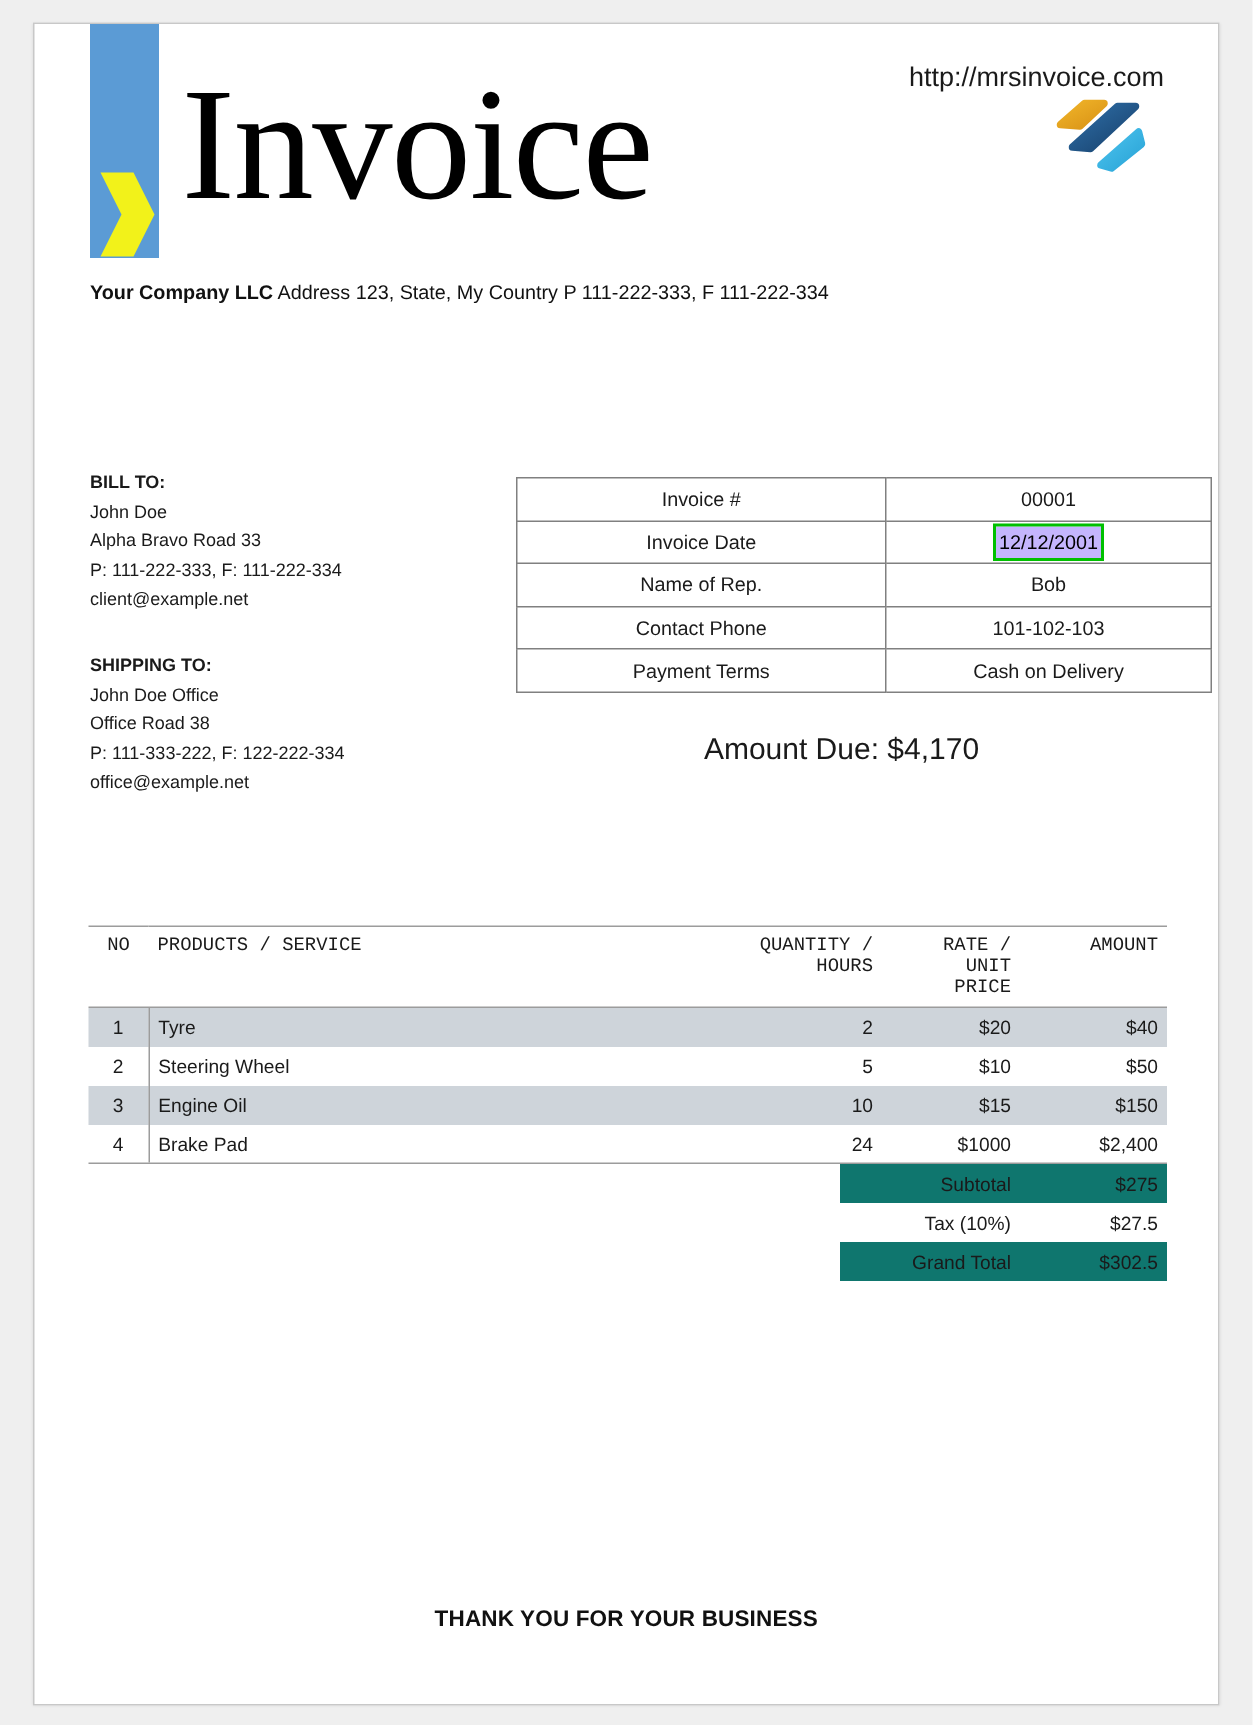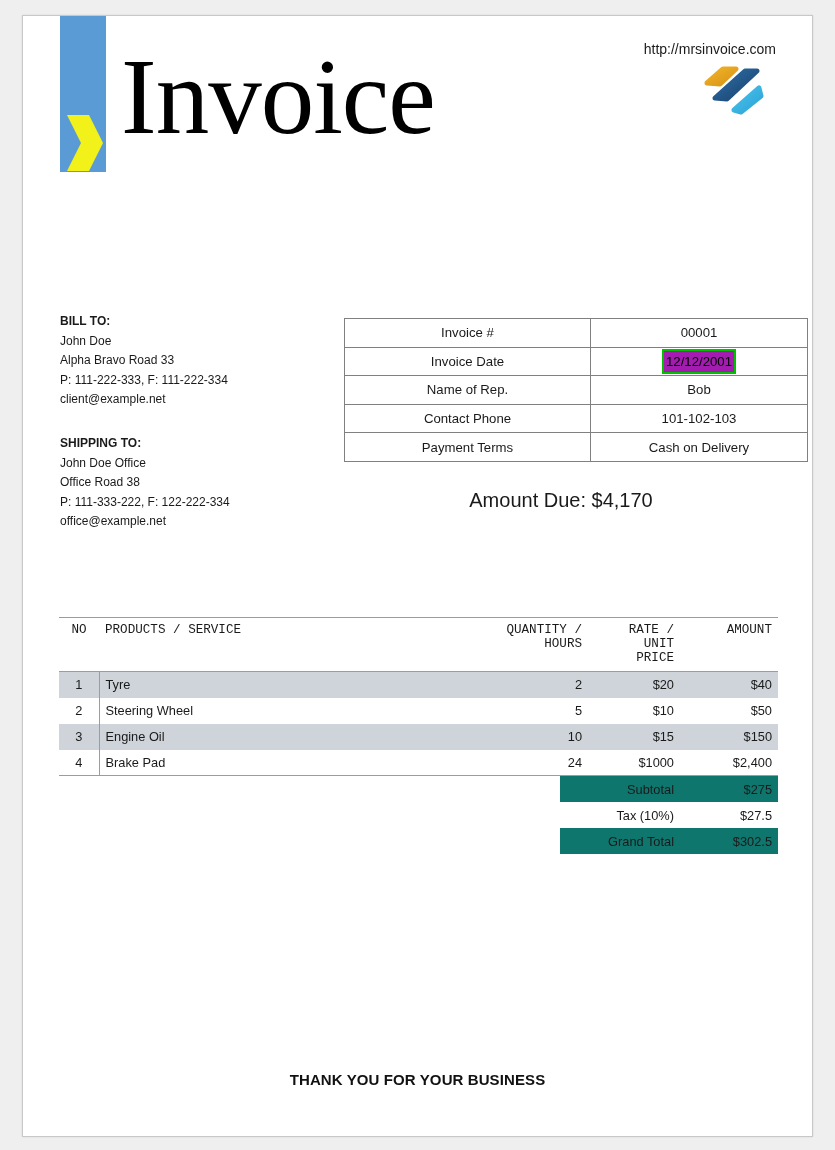--- a/index.html
+++ b/index.html
@@ -59,21 +59,21 @@
     letter-spacing: -1px;
     color: #000000;
     white-space: nowrap;
   }
 
   
   .site-url {
     position: absolute;
     right: 36px;
     top: 25px;
-    font-size: 14px;
+    font-size: 18px;
     color: #1a1a1a;
     white-space: nowrap;
   }
   .brand-mark {
     position: absolute;
     right: 47px;
     top: 50px;
     width: 62px;
     height: 50px;
   }
@@ -116,21 +116,21 @@
     text-align: center;
     vertical-align: middle;
     font-size: 13.2px;
     color: #1a1a1a;
     padding: 0 4px;
   }
   #meta-table td.meta-label { width: 246px; }
   #meta-table td.meta-value { width: 217px; }
   .date-highlight {
     display: inline-block;
-    background: #a21caf;
+    background: #c4b5fd;
     padding: 3px 2px;
     outline: 2px solid #00c000;
     color: #000;
   }
 
   
   #amount-due {
     position: absolute;
     left: 321px;
     top: 473px;
@@ -244,20 +244,23 @@
           <stop offset="0%" stop-color="#4cc3ee"></stop>
           <stop offset="100%" stop-color="#29a3d6"></stop>
         </linearGradient>
       </defs>
       <path d="M4,17 L20,3 L33,3 L17,18 Z" fill="url(#gOrange)" stroke="url(#gOrange)" stroke-width="5" stroke-linejoin="round"></path>
       <path d="M12,32 L42,5 L54,5 L24,33 Z" fill="url(#gDark)" stroke="url(#gDark)" stroke-width="5" stroke-linejoin="round"></path>
       <path d="M31,44 L56,22 L58,30 L38,46 Z" fill="url(#gLight)" stroke="url(#gLight)" stroke-width="5" stroke-linejoin="round"></path>
     </svg>
   </div>
 
+  <div class="company-line">
+    <span class="co-name">Your Company LLC</span><span> Address 123, State, My Country P 111-222-333, F 111-222-334</span>
+  </div>
 
   <div class="addr-block" id="bill-to-block">
     <div class="addr-title">BILL TO:</div>
     <div>John Doe</div>
     <div>Alpha Bravo Road 33</div>
     <div>P: 111-222-333, F: 111-222-334</div>
     <div>client@example.net</div>
   </div>
 
   <div class="addr-block" id="ship-to-block">

